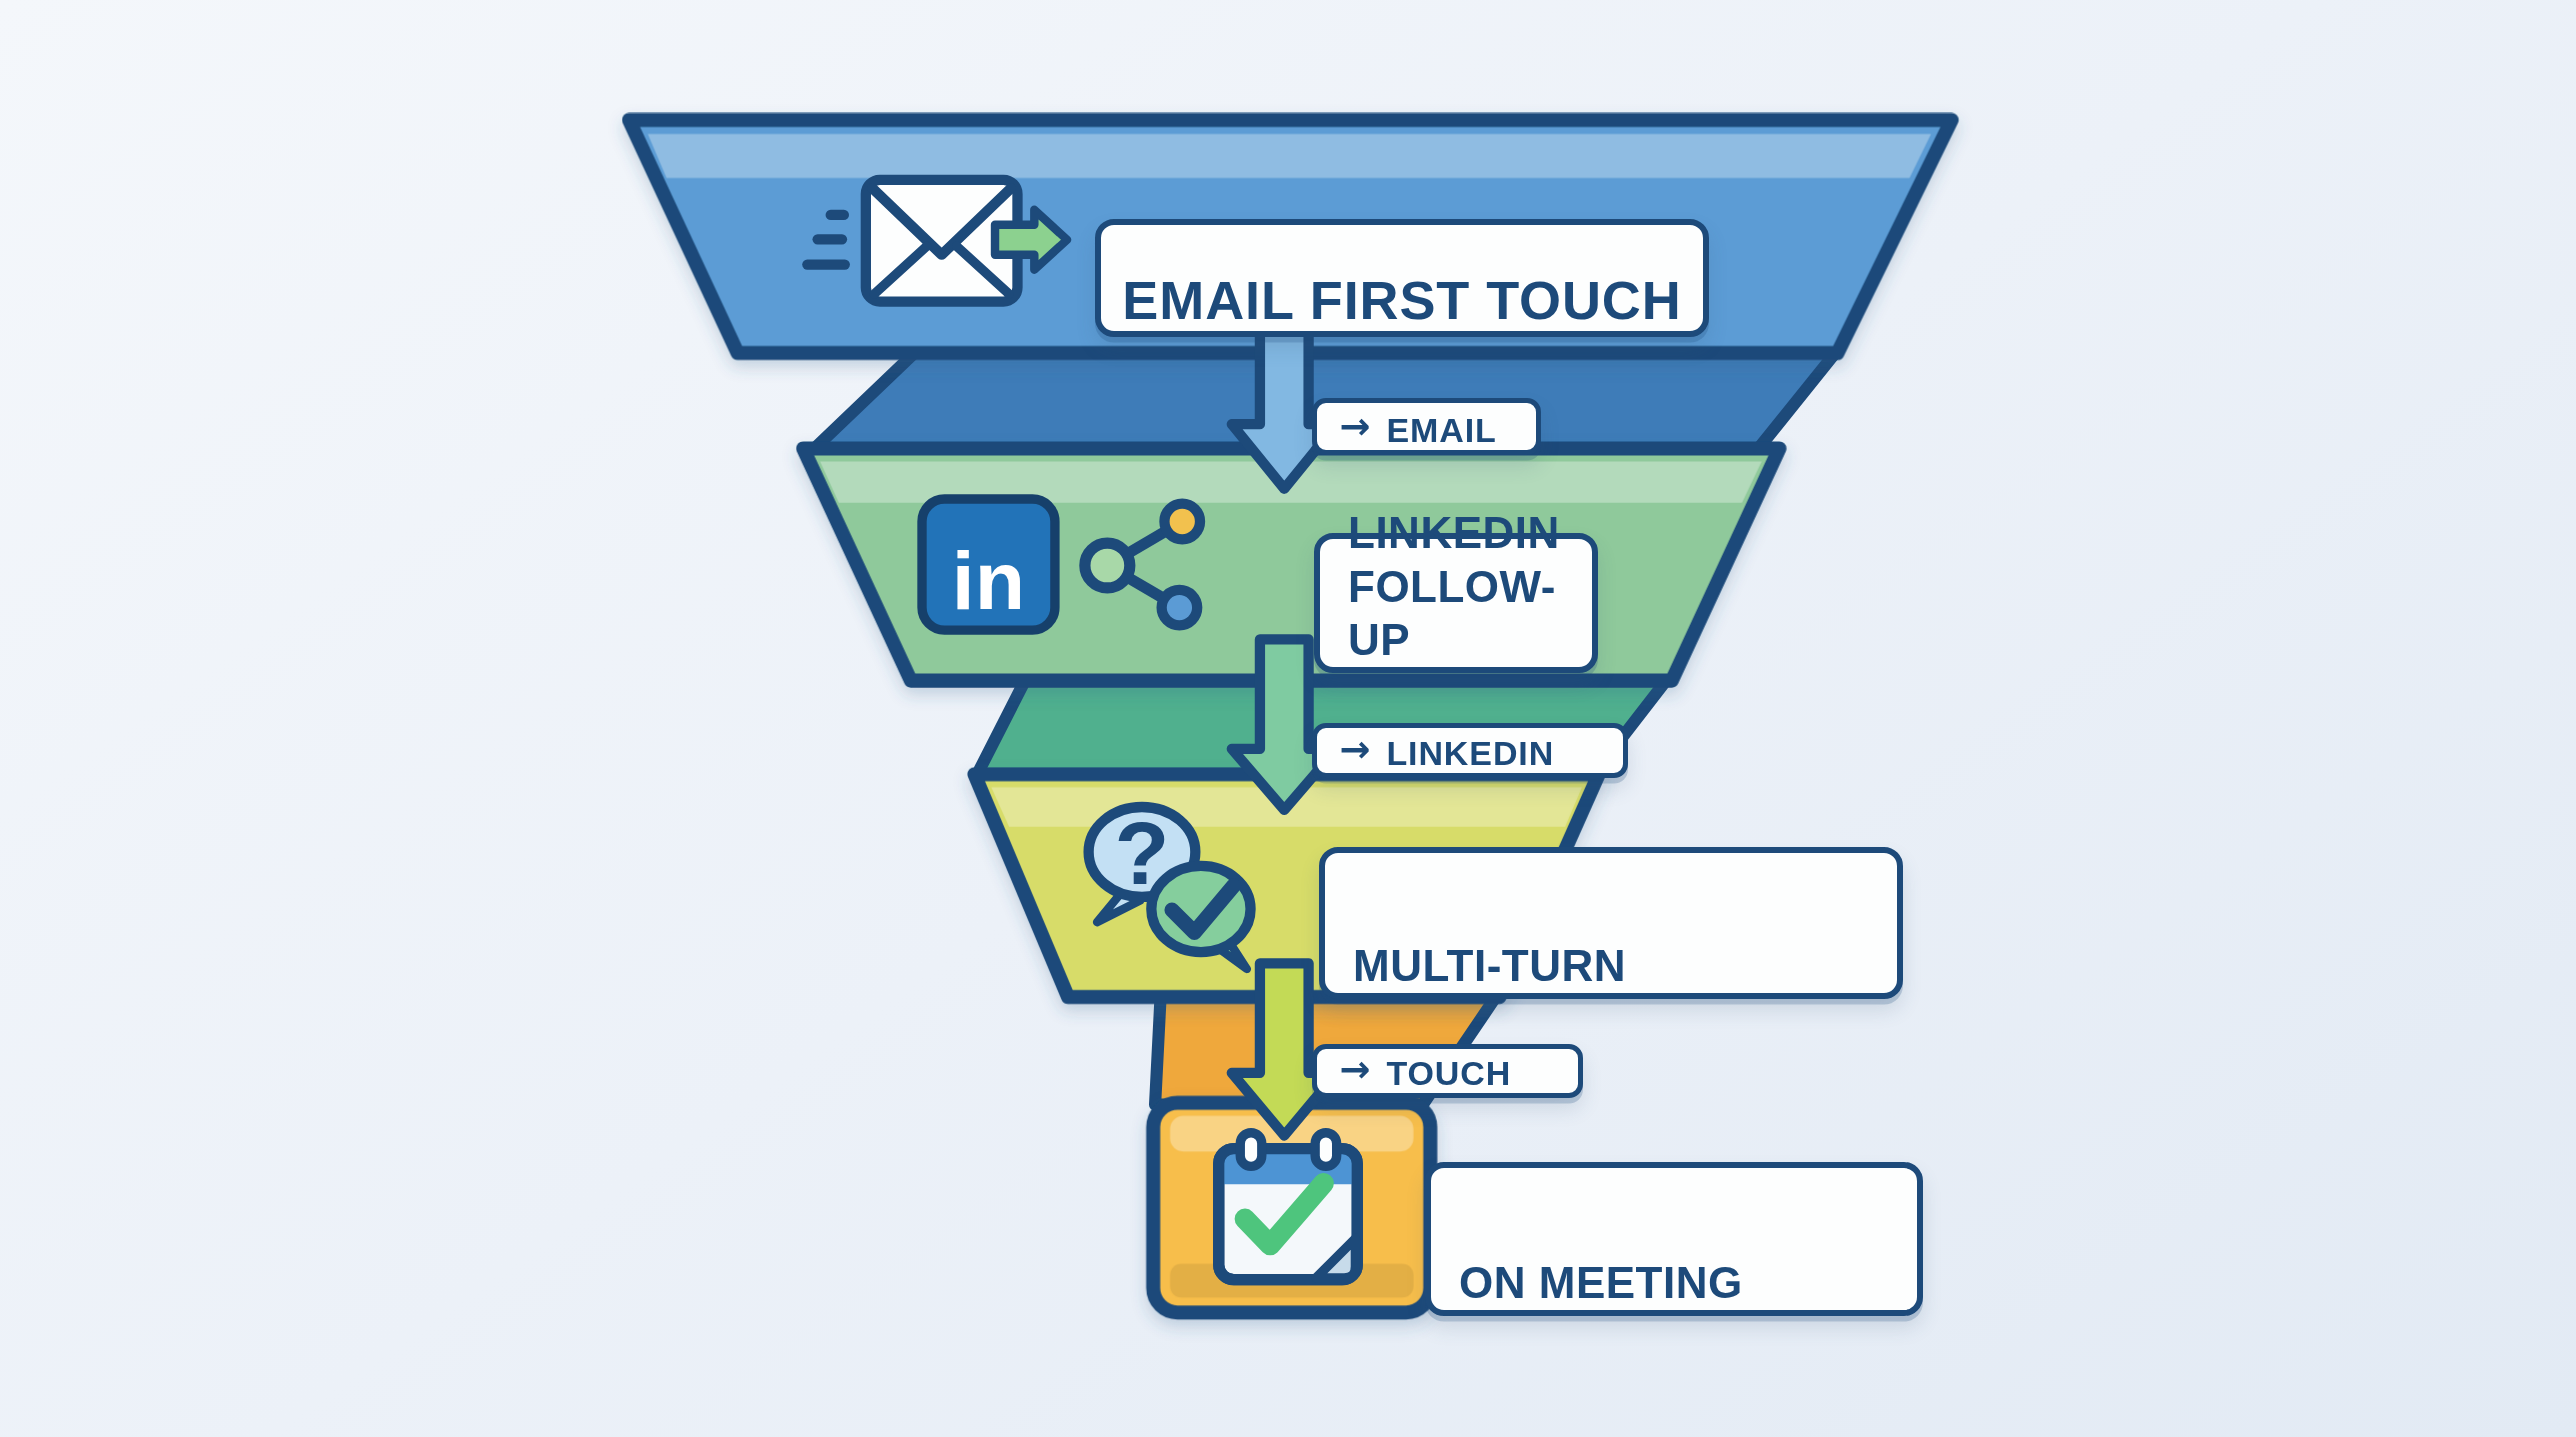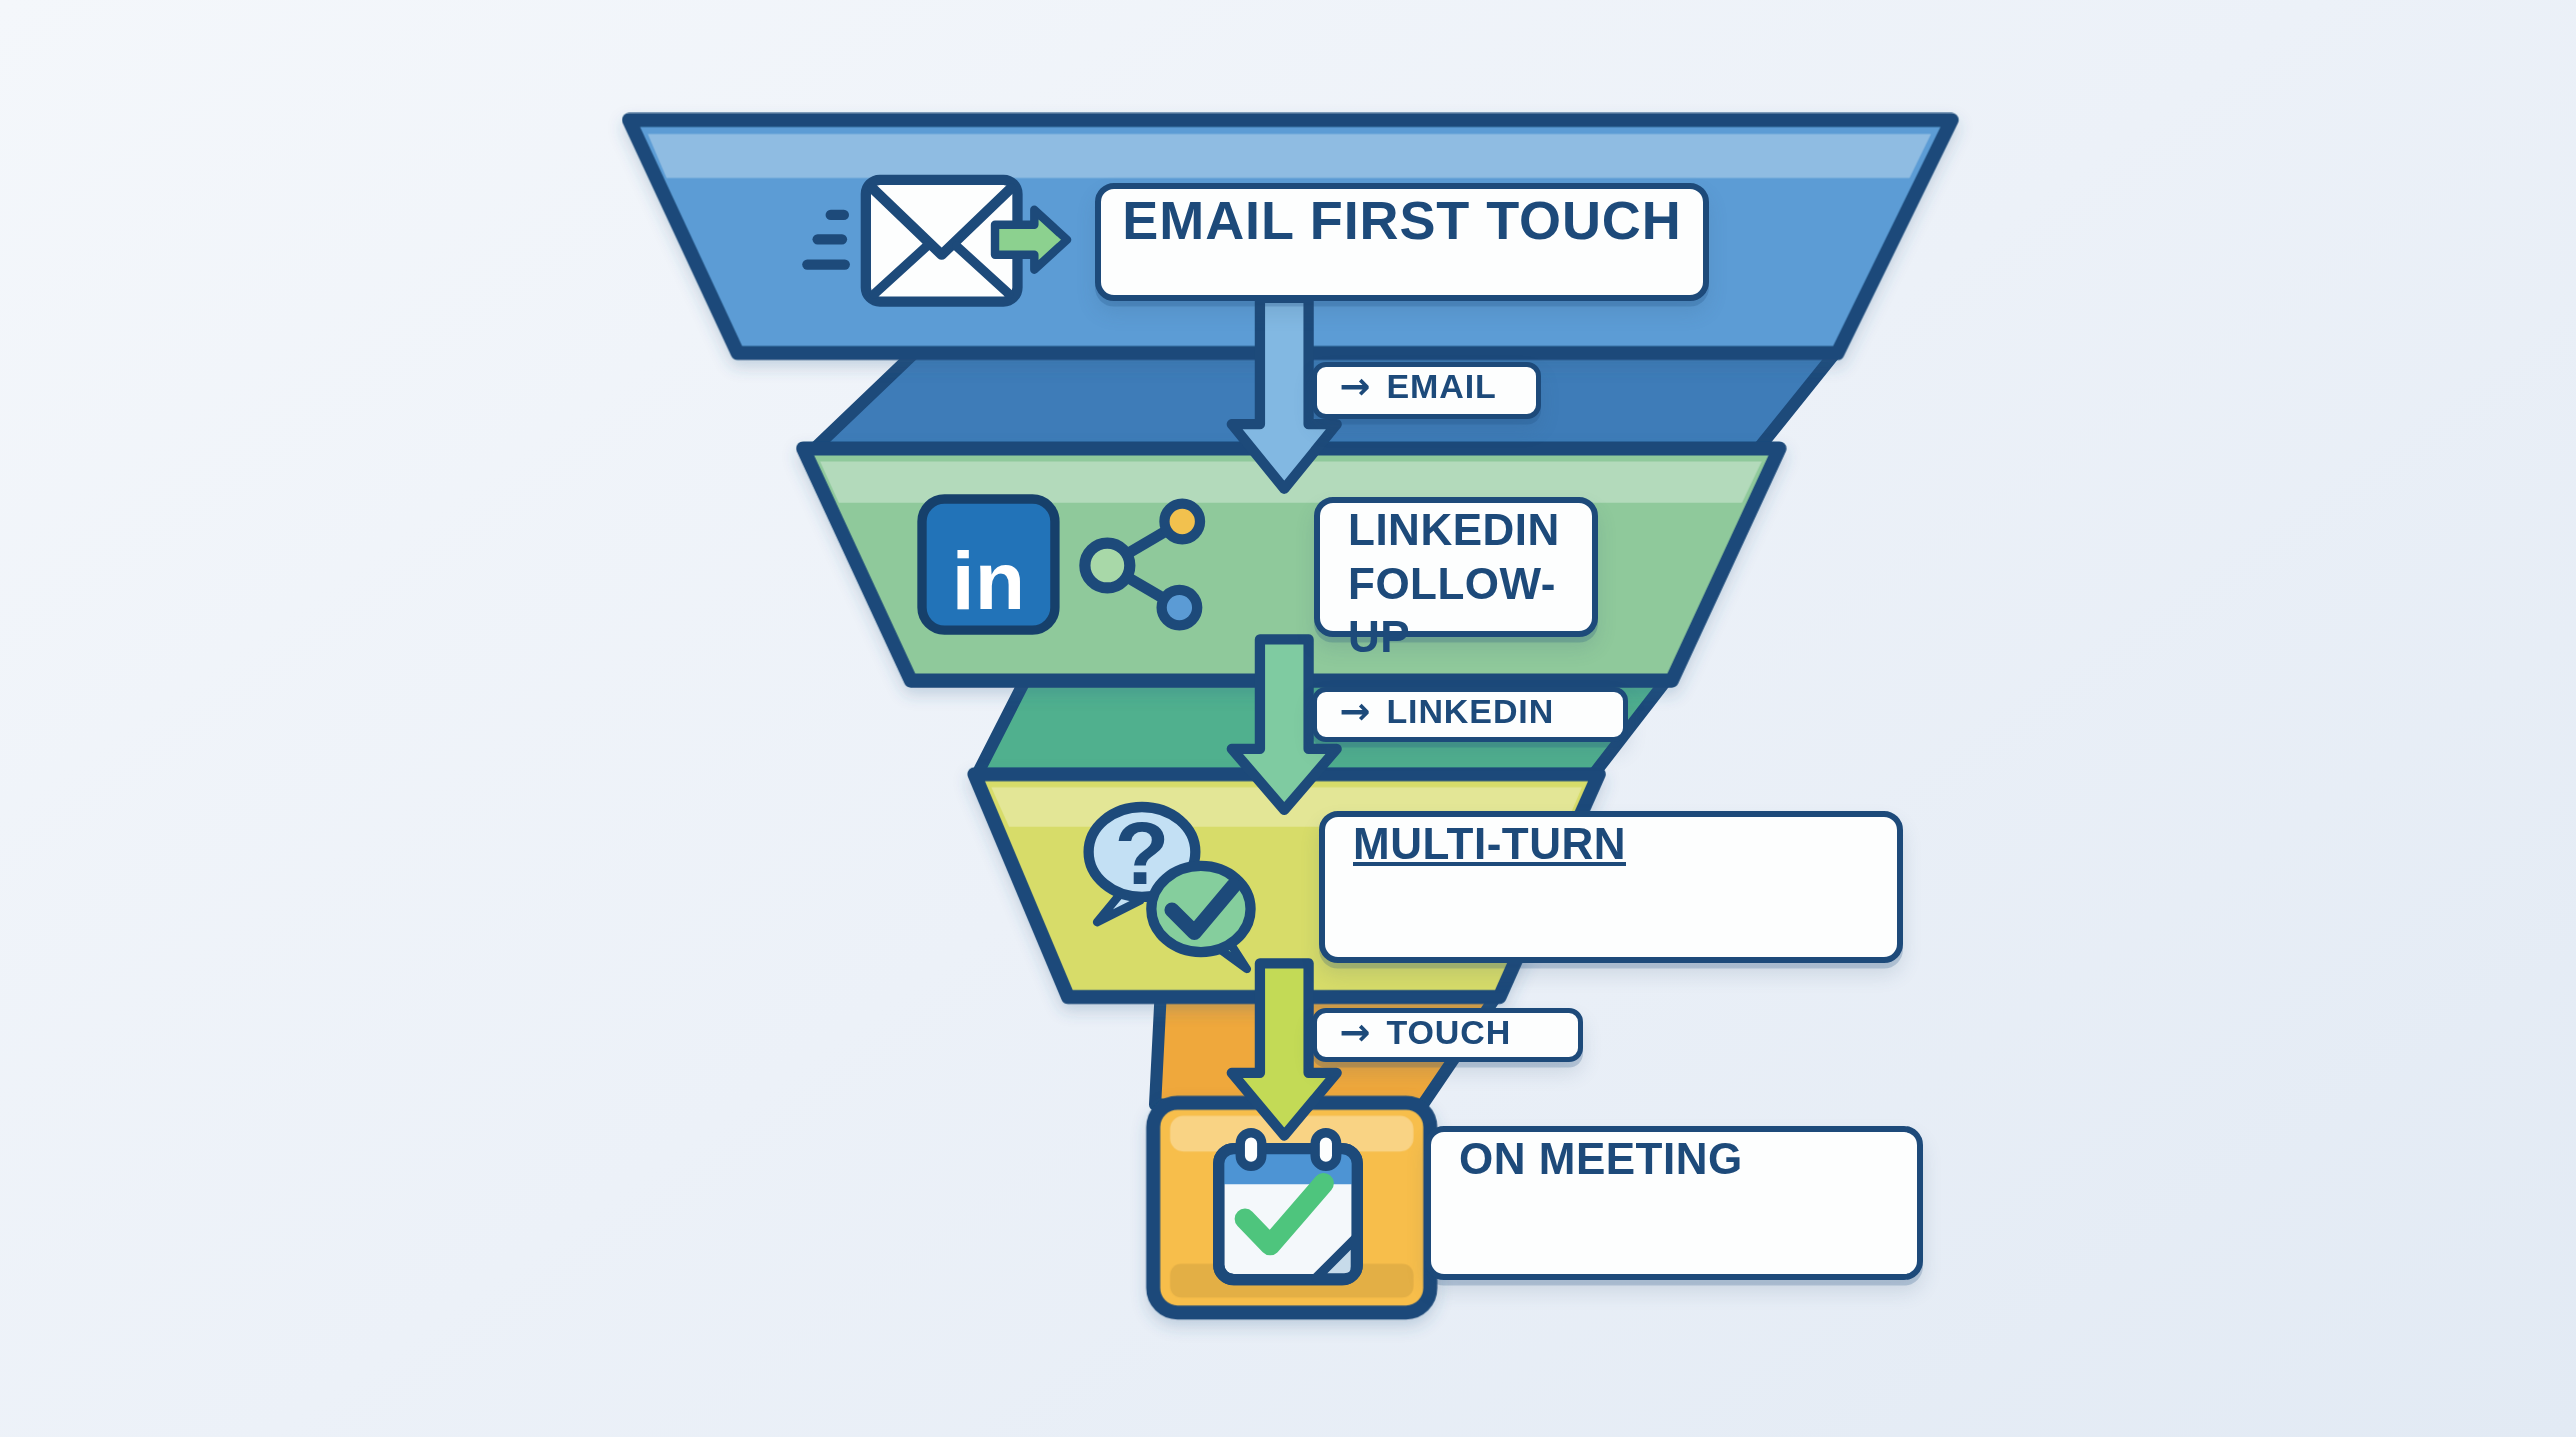--- a/index.html
+++ b/index.html
@@ -17,22 +17,23 @@
 
   .label-box{
     position:absolute;
     background:#FDFEFE;
     border:6.6px solid #1D4A7A;
     border-radius:19px;
     box-shadow:0 5.6px 0 rgba(29,74,122,0.22), 0 11.2px 19px rgba(54,84,120,0.15);
     color:#1D4A7A;
     font-weight:bold;
     display:flex;
-    align-items:flex-start;
+    align-items:flex-end;
     box-sizing:border-box;
+    margin-top:36px;
   }
   .stage-label-large{
     justify-content:center;
     font-size:54px;
     letter-spacing:0.9px;
     text-align:center;
   }
   .stage-label-multi{
     padding-left:28px;
     font-size:44px;
@@ -54,21 +55,21 @@
     font-size:37px;
     font-weight:bold;
     position:relative;top:-1.9px;
   }
 
   
   #lbl-email    {left:1095px;top:183px;width:614px;height:118px;}
   #lbl-reply    {left:1312px;top:362px;width:229px;height:57px;}
   #lbl-linkedin {left:1314px;top:497px;width:284px;height:140px;}
   #lbl-qualified{left:1312px;top:687px;width:316px;height:55px;}
-  #lbl-multiturn{left:1319px;top:811px;width:584px;height:152px;text-decoration:underline;}
+  #lbl-multiturn{left:1319px;top:811px;width:584px;height:152px;}
   #lbl-booked   {left:1312px;top:1008px;width:271px;height:54px;}
   #lbl-meeting  {left:1425px;top:1126px;width:498px;height:154px;}
 </style>
 </head>
 <body>
 
 <div class="canvas">
 
   <svg class="funnel-svg" viewBox="0 0 2752 1536">
     <defs>

